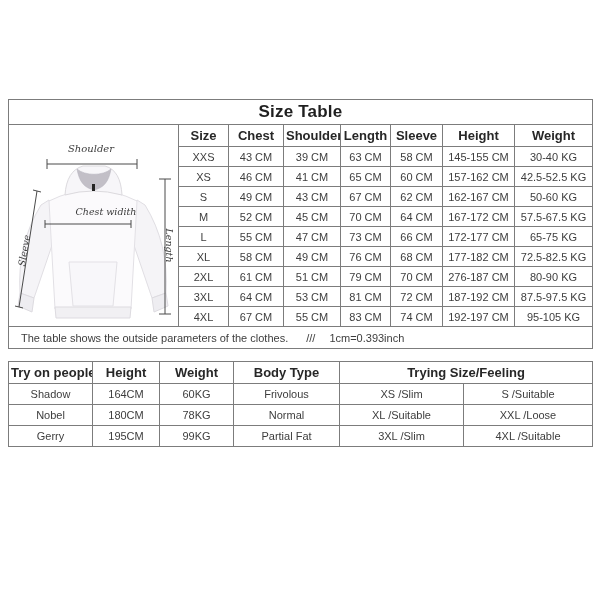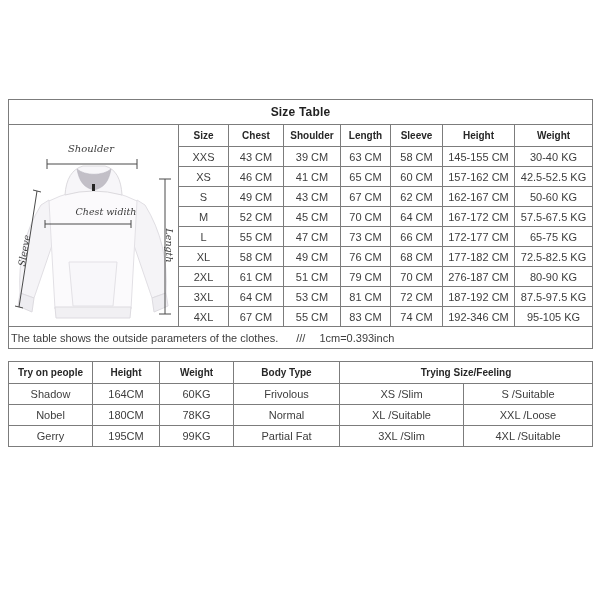--- a/index.html
+++ b/index.html
@@ -11,29 +11,29 @@
   .tryon-box { position:absolute; left:8px;  top:361px; }
 
   table.tbl {
     border-collapse:collapse; table-layout:fixed; width:584px;
     color:#3d3d3d;
   }
   .tbl td, .tbl th {
     border:1px solid #7c7c7c; text-align:center; vertical-align:middle;
     font-size:11px; padding:0 2px; overflow:hidden; white-space:nowrap;
   }
-  .tbl th { font-weight:bold; font-size:10px; color:#272727; height:21px; }
+  .tbl th { font-weight:bold; font-size:13px; color:#272727; height:21px; }
   .size-tbl td  { height:19px; }
   .tryon-tbl td { height:20px; }
   .tbl .tbl-title {
-    font-size:12px; font-weight:bold; color:#1f1f1f; height:24px;
+    font-size:17px; font-weight:bold; color:#1f1f1f; height:24px;
     letter-spacing:0.2px;
   }
   .tbl .footnote-cell {
-    text-align:left; padding-left:2px; height:21px; font-size:11px; color:#3d3d3d;
+    text-align:left; padding-left:12px; height:21px; font-size:11px; color:#3d3d3d;
   }
   .footnote-cell .sep  { margin:0 14px 0 18px; }
   .diagram-cell { padding:0; }
 
   
   .diagram { position:relative; width:168px; height:194px; }
   .diagram svg { position:absolute; left:0; top:0; }
   .dlabel {
     position:absolute; font-family:"DejaVu Serif", serif; font-style:italic;
     font-size:10px; color:#3a3a3a; text-align:center; white-space:nowrap;
@@ -196,21 +196,21 @@
             <td>72 CM</td>
             <td>187-192 CM</td>
             <td>87.5-97.5 KG</td>
           </tr>
           <tr>
             <td>4XL</td>
             <td>67 CM</td>
             <td>55 CM</td>
             <td>83 CM</td>
             <td>74 CM</td>
-            <td>192-346 CM</td>
+            <td>192-197 CM</td>
             <td>95-105 KG</td>
           </tr>
         </tbody>
       <tbody>
         <tr>
           <td colspan="8" class="footnote-cell">
             <span>The table shows the outside parameters of the clothes.</span><span class="sep">///</span><span>1cm=0.393inch</span>
           </td>
         </tr>
       </tbody>

